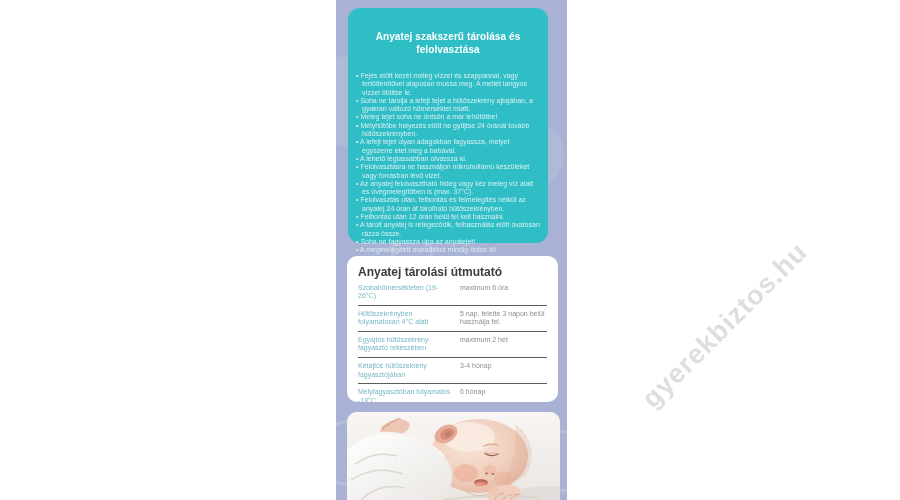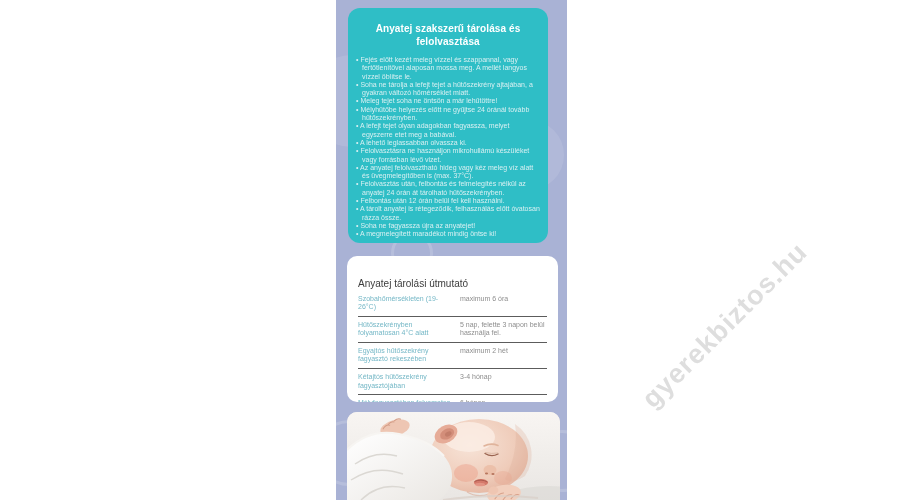--- a/index.html
+++ b/index.html
@@ -15,35 +15,35 @@
   .ring{position:absolute;border-radius:50%;border:3px solid rgba(255,255,255,.16);}
   .blob{position:absolute;border-radius:50%;background:rgba(255,255,255,.10);}
 
   
   .teal-card{
     position:absolute;left:12px;top:8px;width:200px;height:235px;
     background:#2fbec6;border-radius:12px;box-sizing:border-box;
     padding:7px 8px 6px;
   }
   .teal-card h1{
-    margin:8px auto;width:150px;font-size:10px;line-height:12.5px;
+    margin:16px auto;width:150px;font-size:10px;line-height:12.5px;
     font-weight:bold;color:#ffffff;text-align:center;letter-spacing:.1px;
   }
   .tips{margin:5px 0 0;padding:0;list-style:none;color:#d8f0f2;
     font-size:7px;line-height:8.3px;}
   .tips li{padding-left:6px;text-indent:-6px;}
   .tips li::before{content:"• ";}
 
   
   .white-card{
     position:absolute;left:11px;top:256px;width:211px;height:146px;
     background:#ffffff;border-radius:10px;box-sizing:border-box;
     padding:7px 11px 4px;overflow:hidden;
   }
-  .white-card h2{margin:16px 0 3px;font-size:10px;line-height:9px;color:#3c3c3c;font-weight:normal;}
+  .white-card h2{margin:5px 0 3px;font-size:12px;line-height:9px;color:#3c3c3c;font-weight:bold;}
   .grow{display:flex;padding:3.5px 0 4px;}
   .grow + .grow{border-top:1.5px solid #5c5c5c;}
   .glabel{flex:none;width:98px;color:#74b7c6;font-size:7px;line-height:8.8px;}
   .gvalue{margin-left:4px;color:#8d8d8d;font-size:7px;line-height:8.8px;}
 
   
   .photo{
     position:absolute;left:11px;top:412px;width:213px;height:88px;
     border-radius:10px 10px 0 0;overflow:hidden;background:#f2efec;
   }

